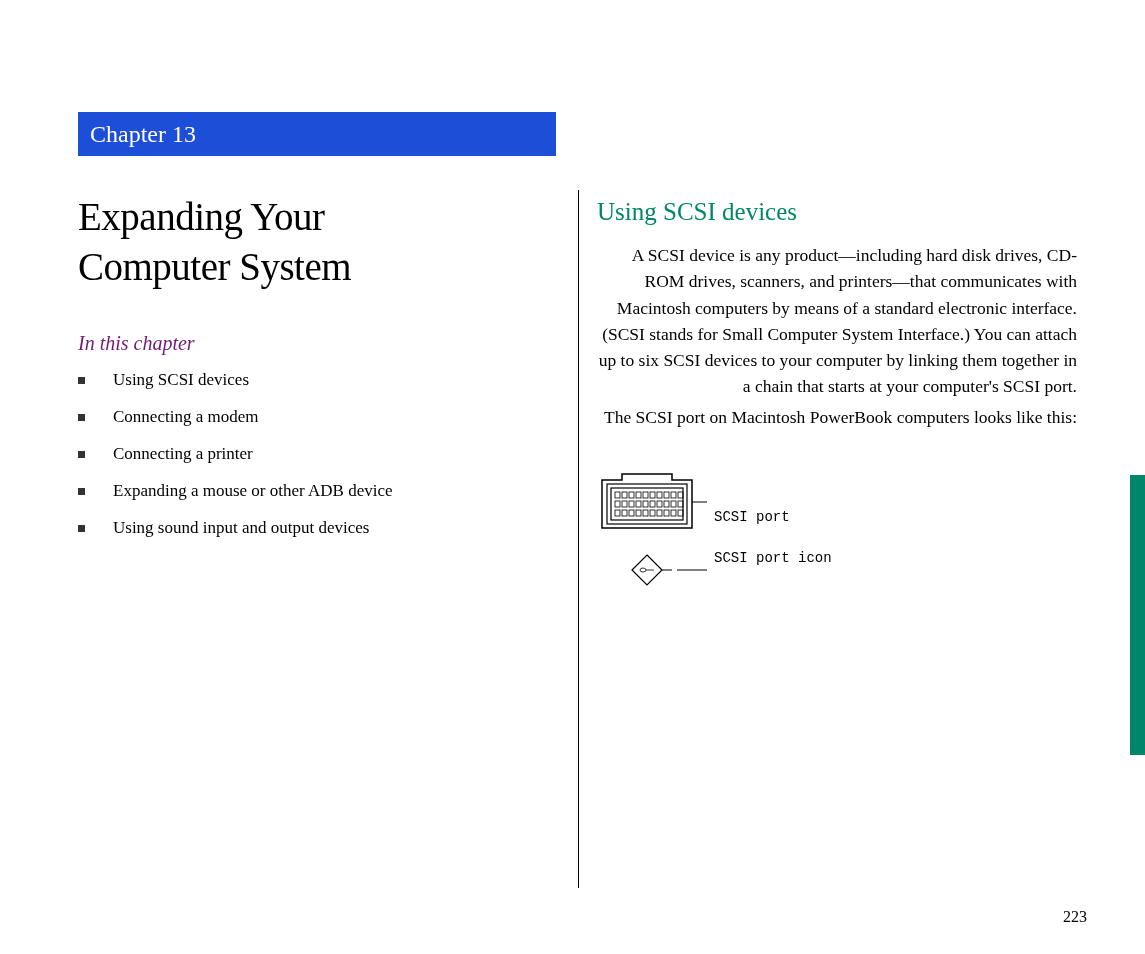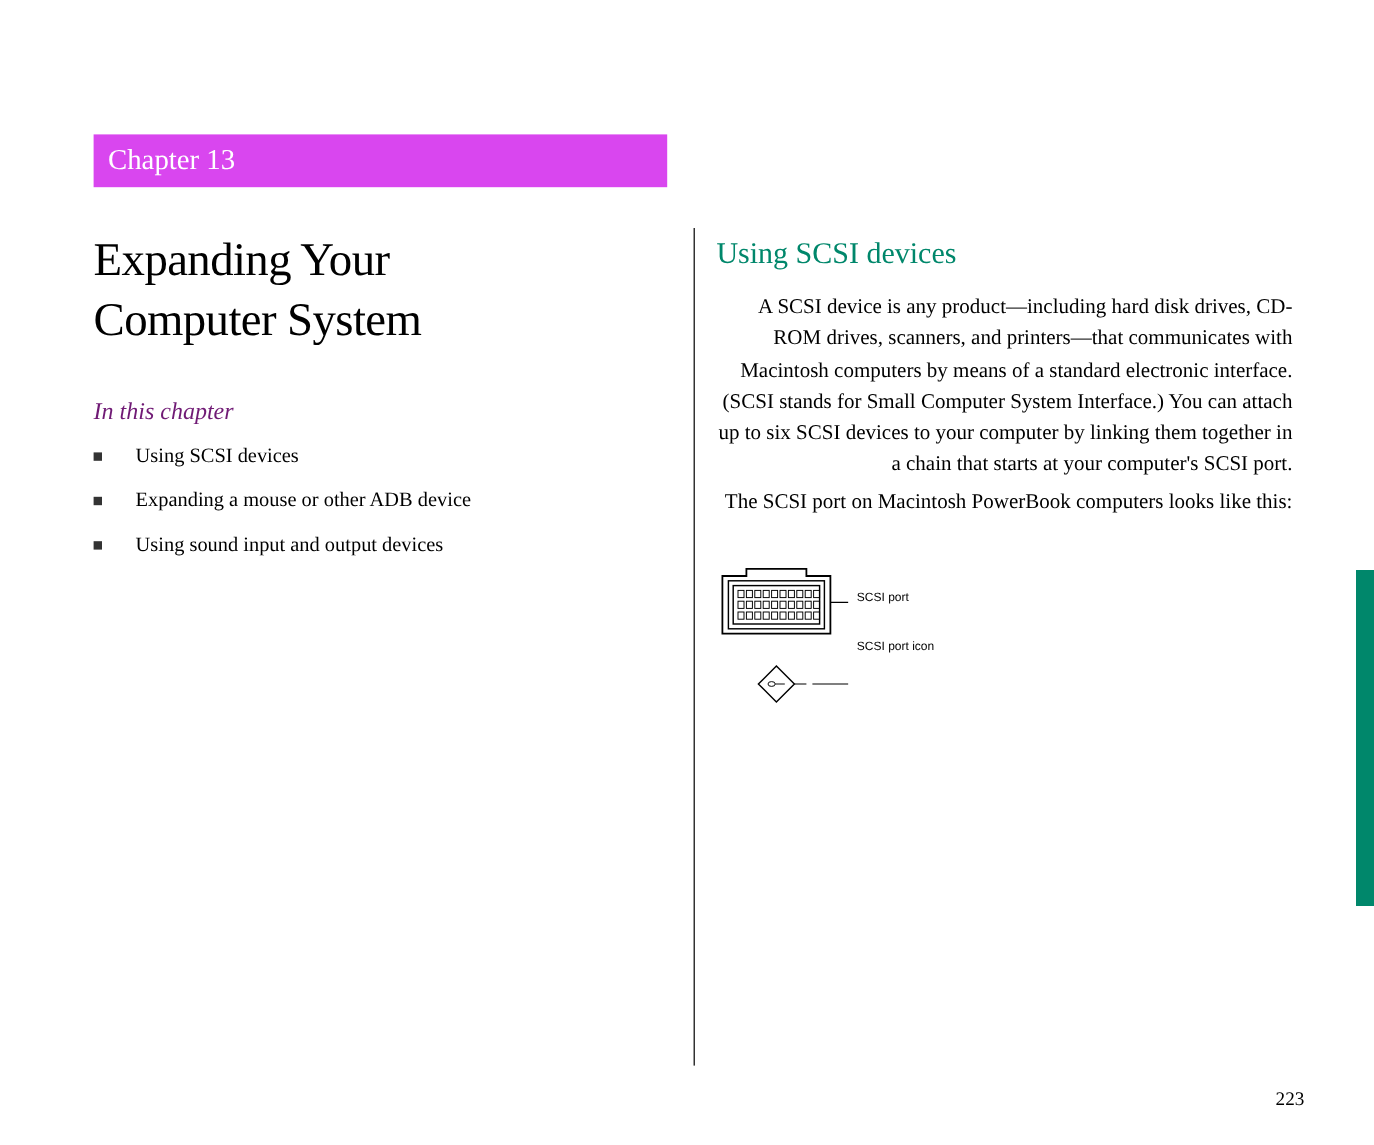--- a/index.html
+++ b/index.html
@@ -14,21 +14,21 @@
       font-family: Georgia, 'Times New Roman', serif;
       position: relative;
       color: #000;
     }
     .chapter-banner {
       position: absolute;
       left: 78px;
       top: 112px;
       width: 478px;
       height: 44px;
-      background: #d946ef;
+      background: #1d4ed8;
       display: flex;
       align-items: center;
       padding-left: 12px;
     }
     .chapter-label {
       color: #ffffff;
       font-size: 24px;
       font-weight: normal;
     }
     .chapter-title {
@@ -110,22 +110,23 @@
     }
     .diagram-area {
       position: absolute;
       left: 597px;
       top: 470px;
     }
     .scsi-port-svg {
       display: block;
     }
     .diagram-label {
-      font-size: 10px;
-      font-family: Liberation Sans, sans-serif;
+      font-size: 14px;
+      font-family: Liberation Mono, monospace;
+      margin-top: 16px;
     }
     .label-port {
       position: absolute;
       left: 714px;
       top: 493px;
     }
     .label-icon {
       position: absolute;
       left: 714px;
       top: 534px;
@@ -142,20 +143,28 @@
   <span>Expanding Your</span><br>
   <span>Computer System</span>
 </div>
 
 <div class="in-chapter-label">In this chapter</div>
 
 <ul class="toc-list">
   <li class="toc-item">
     <span class="toc-bullet"></span>
     <span>Using SCSI devices</span>
+  </li>
+  <li class="toc-item">
+    <span class="toc-bullet"></span>
+    <span>Connecting a modem</span>
+  </li>
+  <li class="toc-item">
+    <span class="toc-bullet"></span>
+    <span>Connecting a printer</span>
   </li>
   <li class="toc-item">
     <span class="toc-bullet"></span>
     <span>Expanding a mouse or other ADB device</span>
   </li>
   <li class="toc-item">
     <span class="toc-bullet"></span>
     <span>Using sound input and output devices</span>
   </li>
 </ul>

